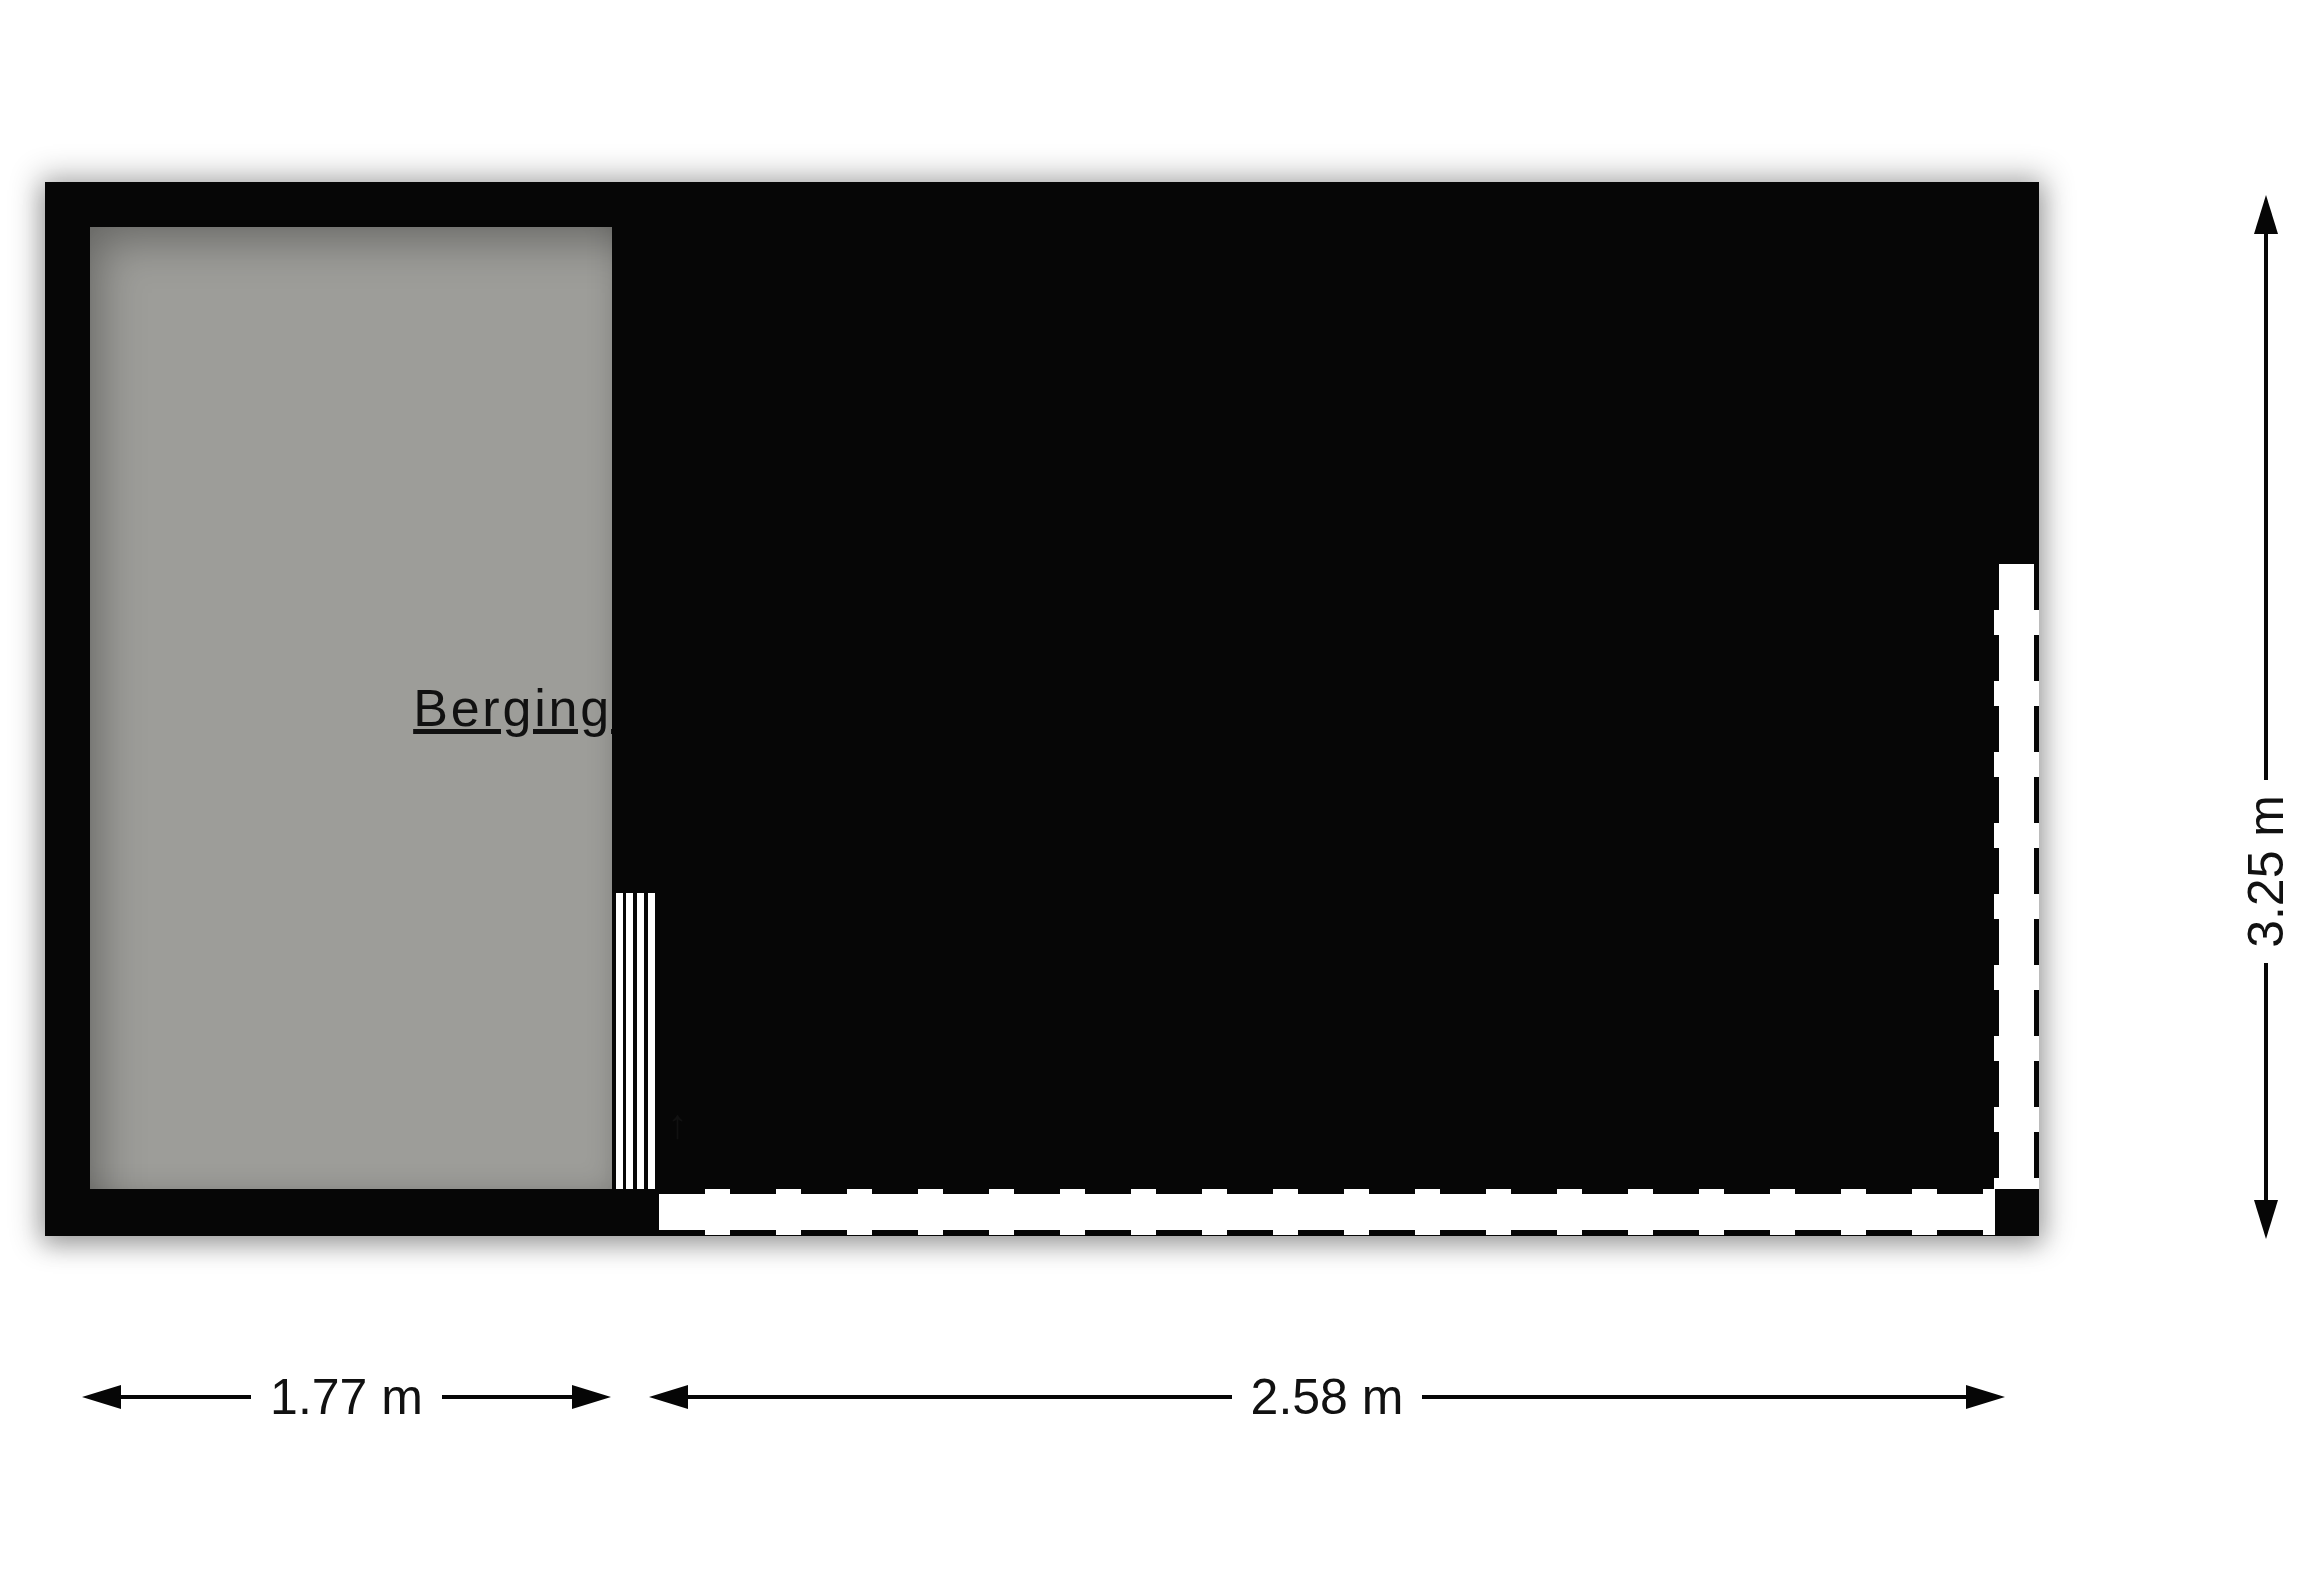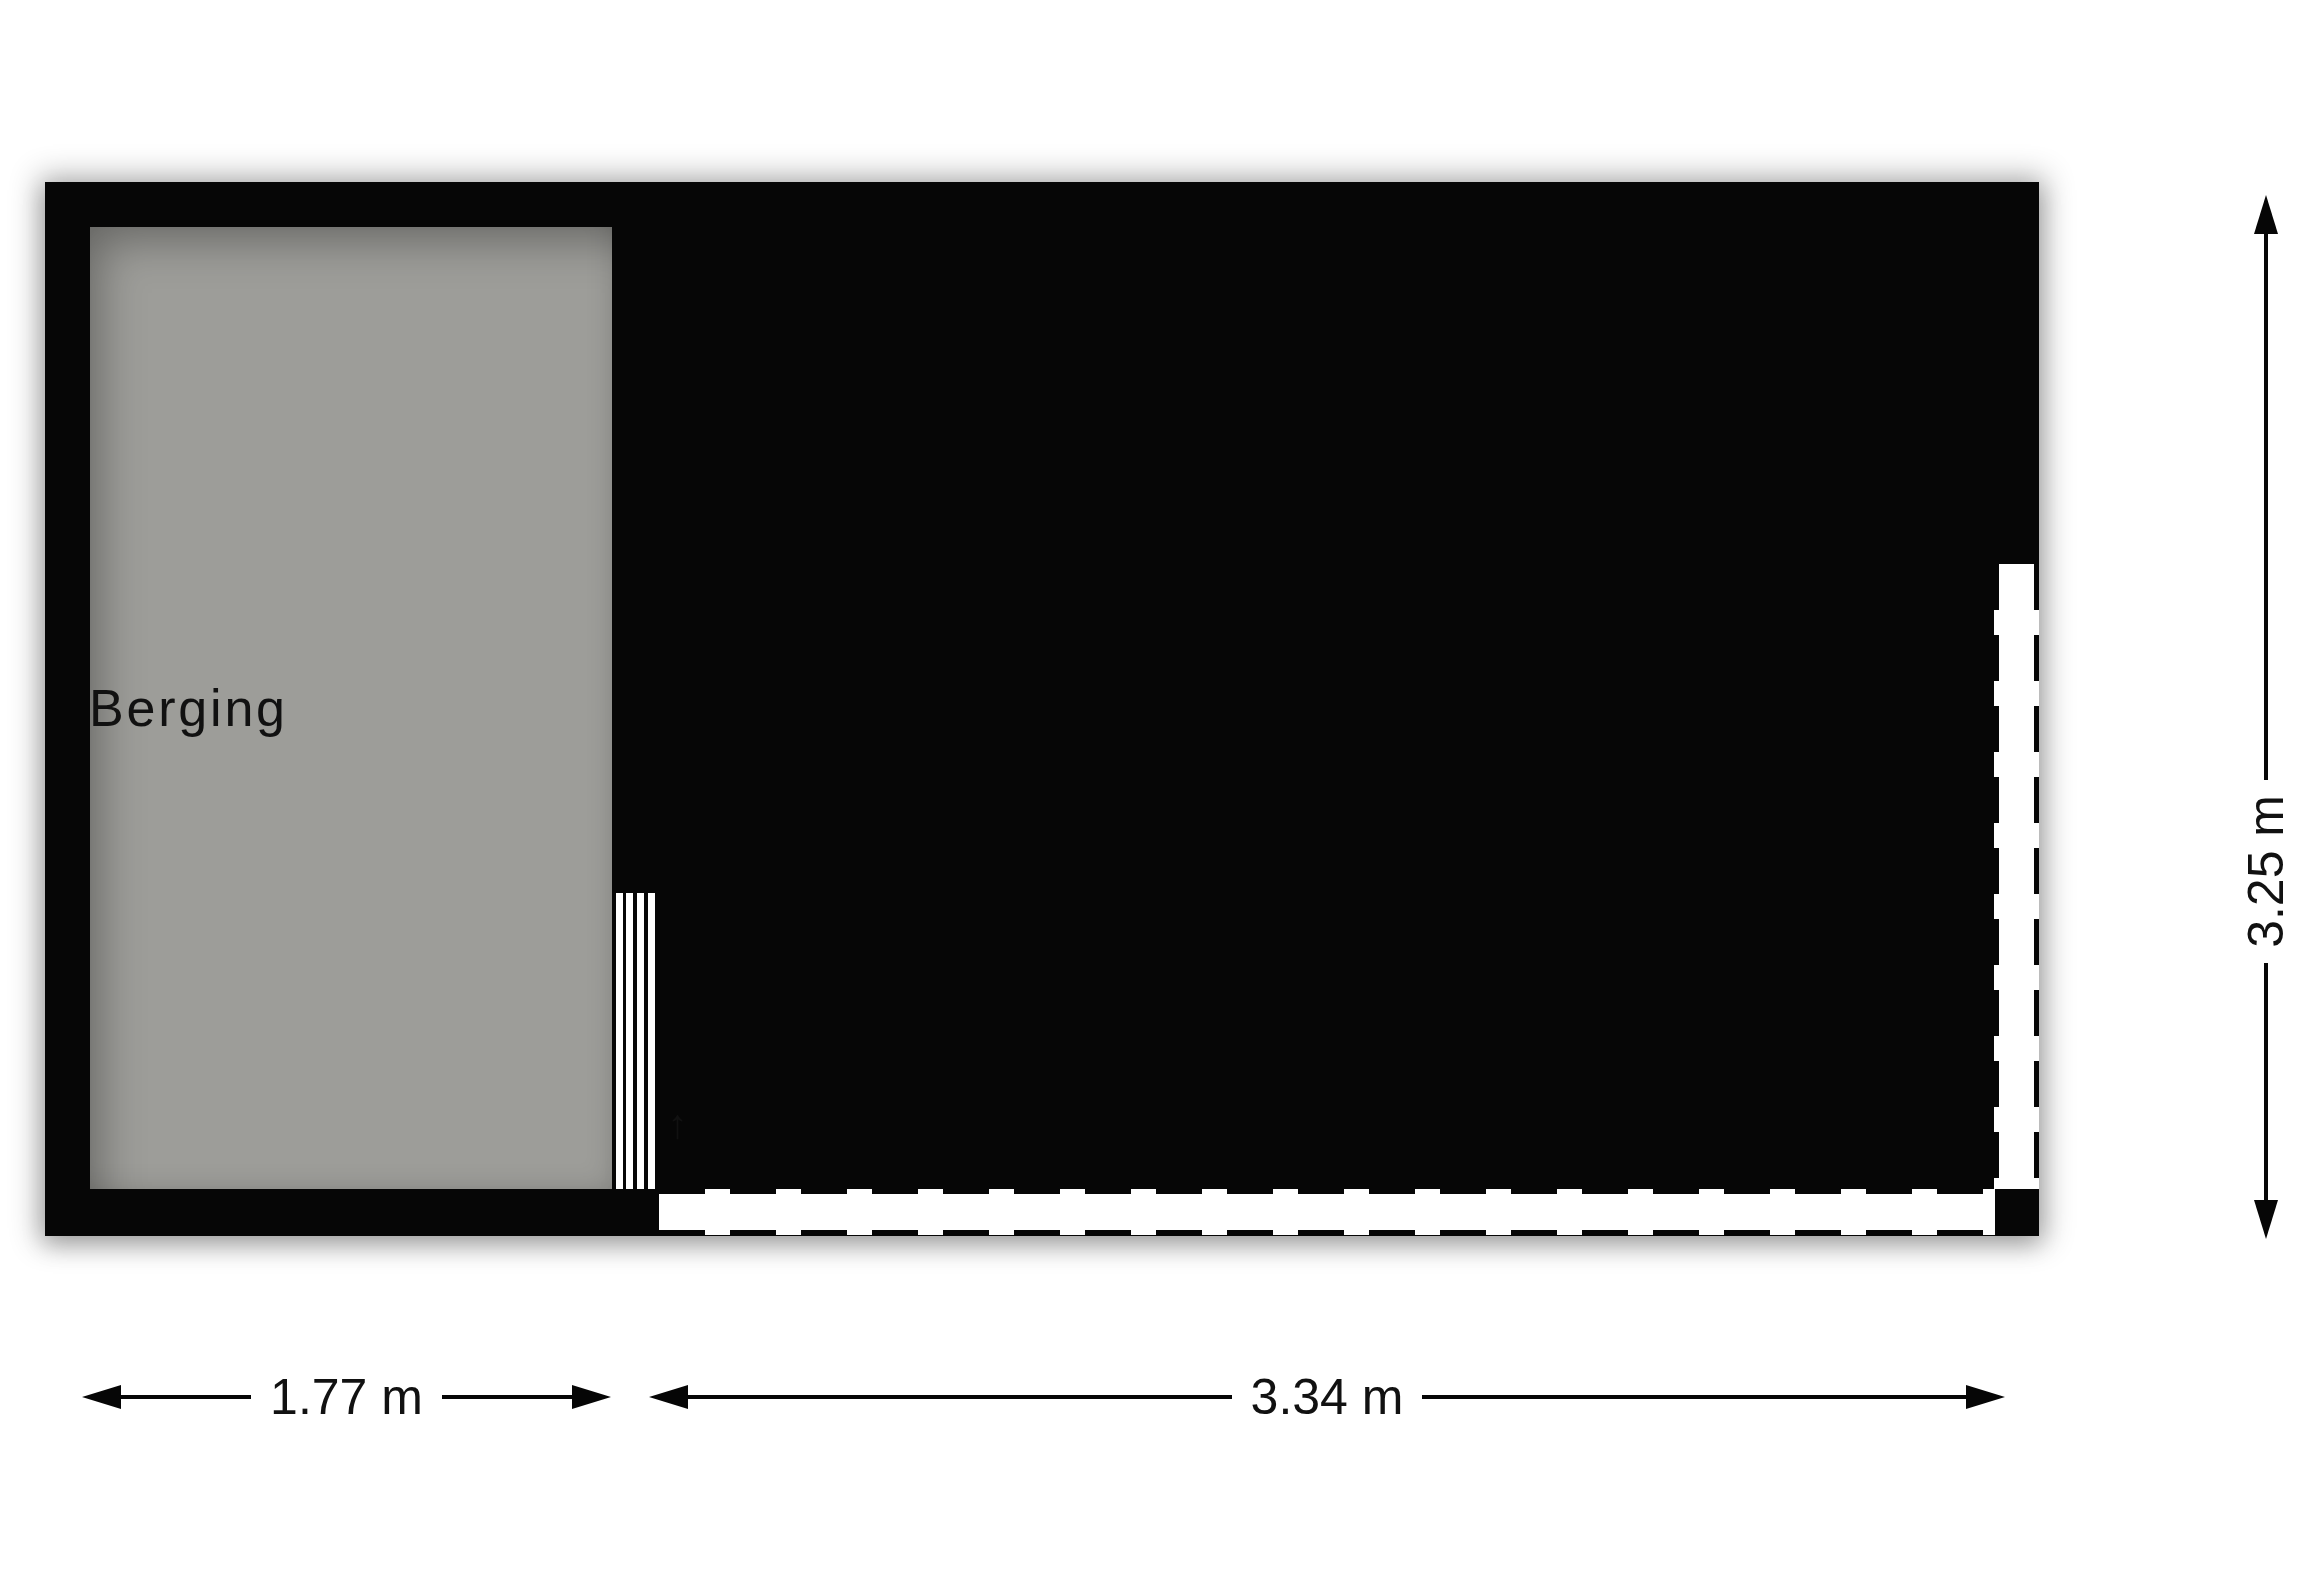--- a/index.html
+++ b/index.html
@@ -17,21 +17,21 @@
     font-family:"Liberation Sans","DejaVu Sans",sans-serif;color:var(--text);
   }
   .canvas{position:absolute;left:0;top:0;width:2319px;height:1590px;background:var(--background);}
 
   
   .plan{
     position:absolute;left:45px;top:182px;width:1994px;height:1054px;
     background:var(--wall);
     box-shadow:0 0 28px 5.6px rgba(0,0,0,0.30), 0 9.3px 22px rgba(0,0,0,0.18);
   }
-  .room{position:absolute;display:flex;align-items:center;justify-content:flex-start;}
+  .room{position:absolute;display:flex;align-items:center;justify-content:flex-end;text-decoration:underline;}
   .room-berging{
     left:89px;top:226px;width:523px;height:963px;
     background:var(--berging-fill);
     box-shadow:inset 26px 30px 45px -16.7px rgba(0,0,0,0.35), inset -11px -11px 28px -13px rgba(0,0,0,0.18);
   }
   .room-veranda{
     left:659px;top:226px;width:1336px;height:963px;
     background:var(--veranda-fill);
     box-shadow:inset 26px 30px 46px -16.7px rgba(0,0,0,0.25), inset -16.7px -16.7px 37px -16.7px rgba(0,0,0,0.14);
   }
@@ -134,21 +134,21 @@
     <span class="ah ah-left"></span>
     <span class="dline"></span>
     <span class="dtext">1.77 m</span>
     <span class="dline"></span>
     <span class="ah ah-right"></span>
   </div>
 
   <div class="dim dim-h dim-veranda">
     <span class="ah ah-left"></span>
     <span class="dline"></span>
-    <span class="dtext">3.34 m</span>
+    <span class="dtext">2.58 m</span>
     <span class="dline"></span>
     <span class="ah ah-right"></span>
   </div>
 
   <div class="dim dim-v">
     <span class="ah ah-up"></span>
     <span class="dline-v seg-top"></span>
     <span class="dtext-v">3.25 m</span>
     <span class="dline-v seg-bottom"></span>
     <span class="ah ah-down"></span>

